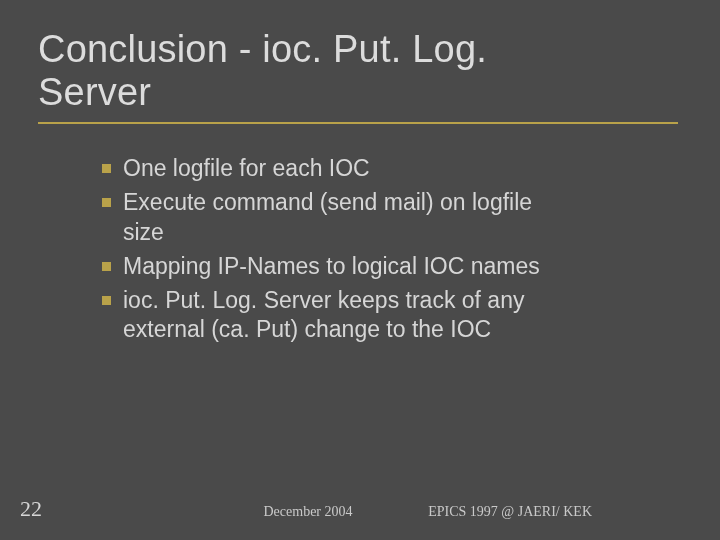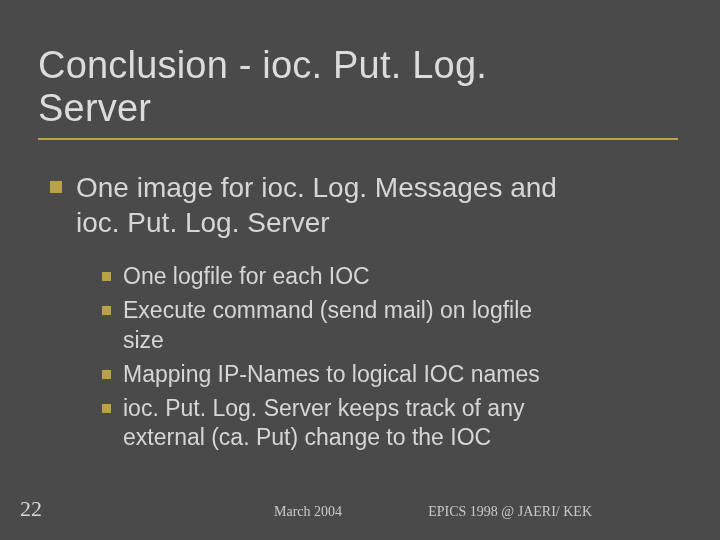--- a/index.html
+++ b/index.html
@@ -7,21 +7,21 @@
   body {
     background: #4a4a4a;
     font-family: Arial, Helvetica, sans-serif;
     color: #d6d6d6;
     position: relative;
   }
   .slide {
     position: relative;
     width: 616px;
     height: 540px;
-    padding: 44px 38px 0 38px;
+    padding: 28px 38px 0 38px;
   }
   .title {
     font-size: 38px;
     color: #dcdcdc;
     font-weight: 400;
     letter-spacing: 0.2px;
     margin-bottom: 8px;
   }
   .rule {
     width: 640px;
@@ -99,24 +99,20 @@
   }
 </style>
 </head>
 <body>
 
 <div class="slide">
 
   <div class="title">Conclusion - ioc. Put. Log. Server</div>
   <div class="rule"></div>
 
-  <div class="lvl1">
-    <div class="bullet"></div>
-    <div class="text">One image for ioc. Log. Messages and ioc. Put. Log. Server</div>
-  </div>
 
   <div class="lvl2-group">
     <div class="lvl2">
       <div class="bullet"></div>
       <div class="text">One logfile for each IOC</div>
     </div>
     <div class="lvl2">
       <div class="bullet"></div>
       <div class="text">Execute command (send mail) on logfile size</div>
     </div>
@@ -125,17 +121,17 @@
       <div class="text">Mapping IP-Names to logical IOC names</div>
     </div>
     <div class="lvl2">
       <div class="bullet"></div>
       <div class="text">ioc. Put. Log. Server keeps track of any external (ca. Put) change to the IOC</div>
     </div>
   </div>
 
   <div class="footer">
     <div class="page-num">22</div>
-    <div class="footer-center">March 2004</div>
-    <div class="footer-right">EPICS 1998 @ JAERI/ KEK</div>
+    <div class="footer-center">December 2004</div>
+    <div class="footer-right">EPICS 1997 @ JAERI/ KEK</div>
   </div>
 
 </div>
 
 </body></html>

